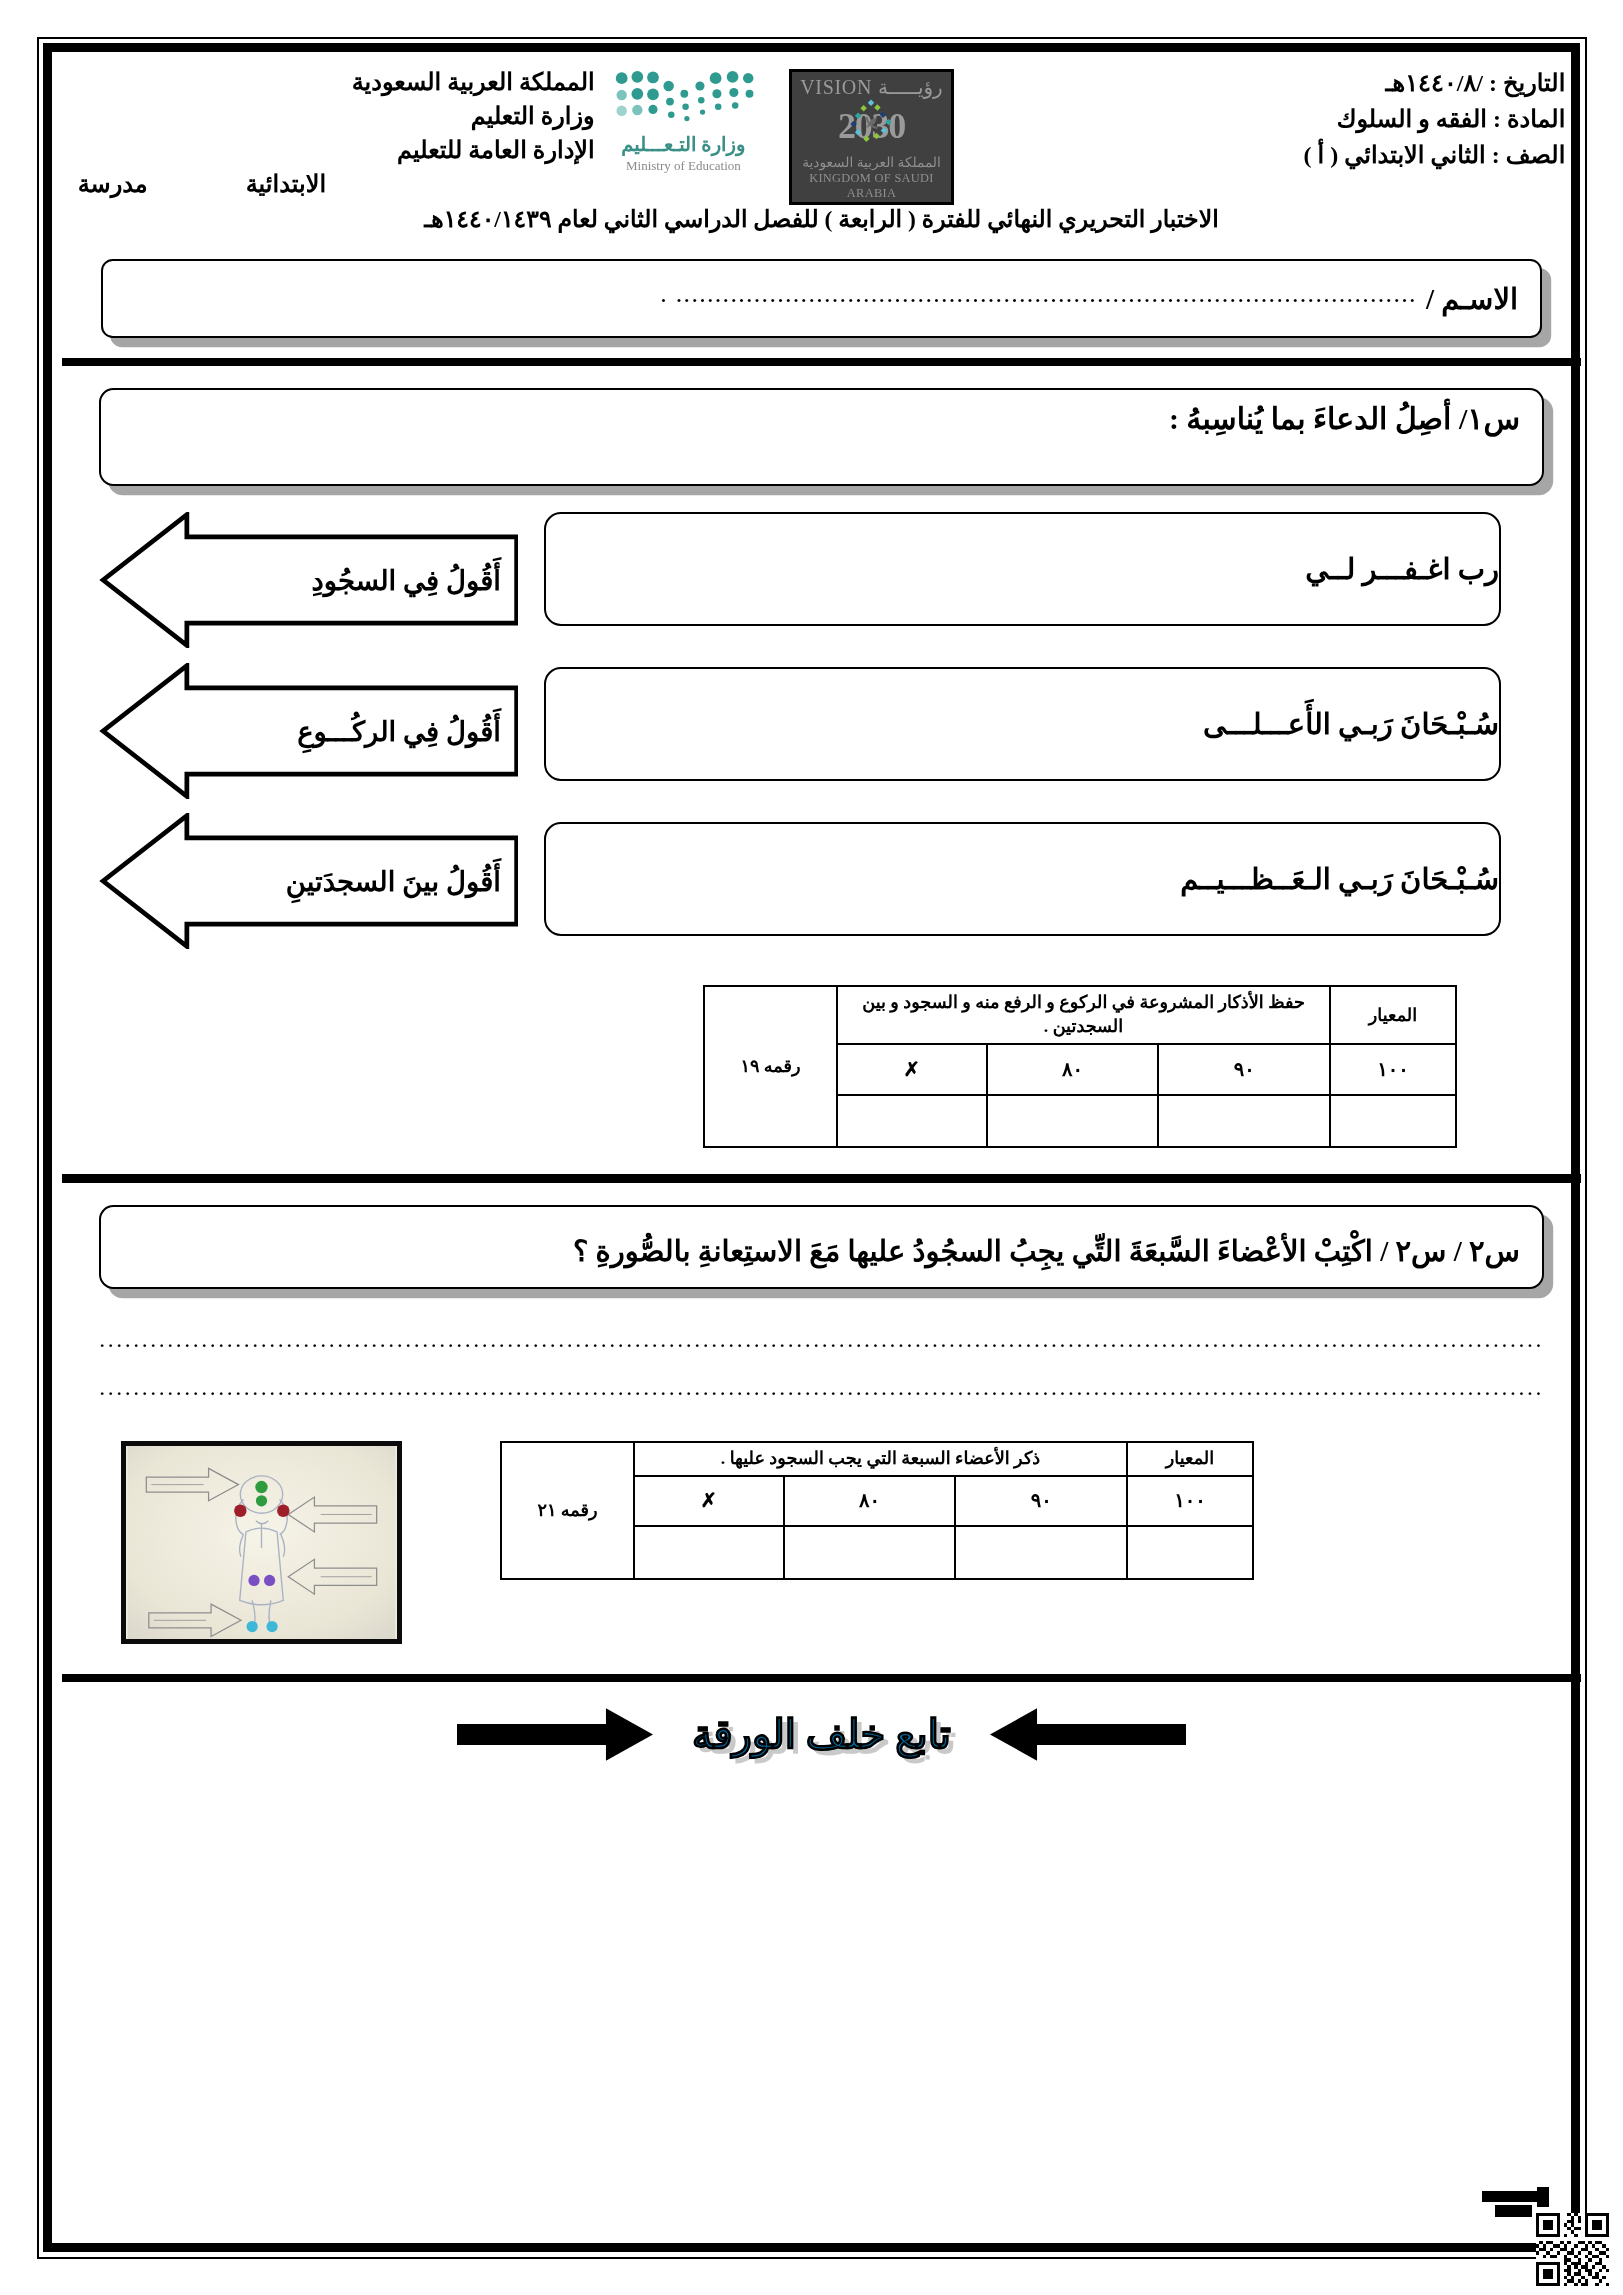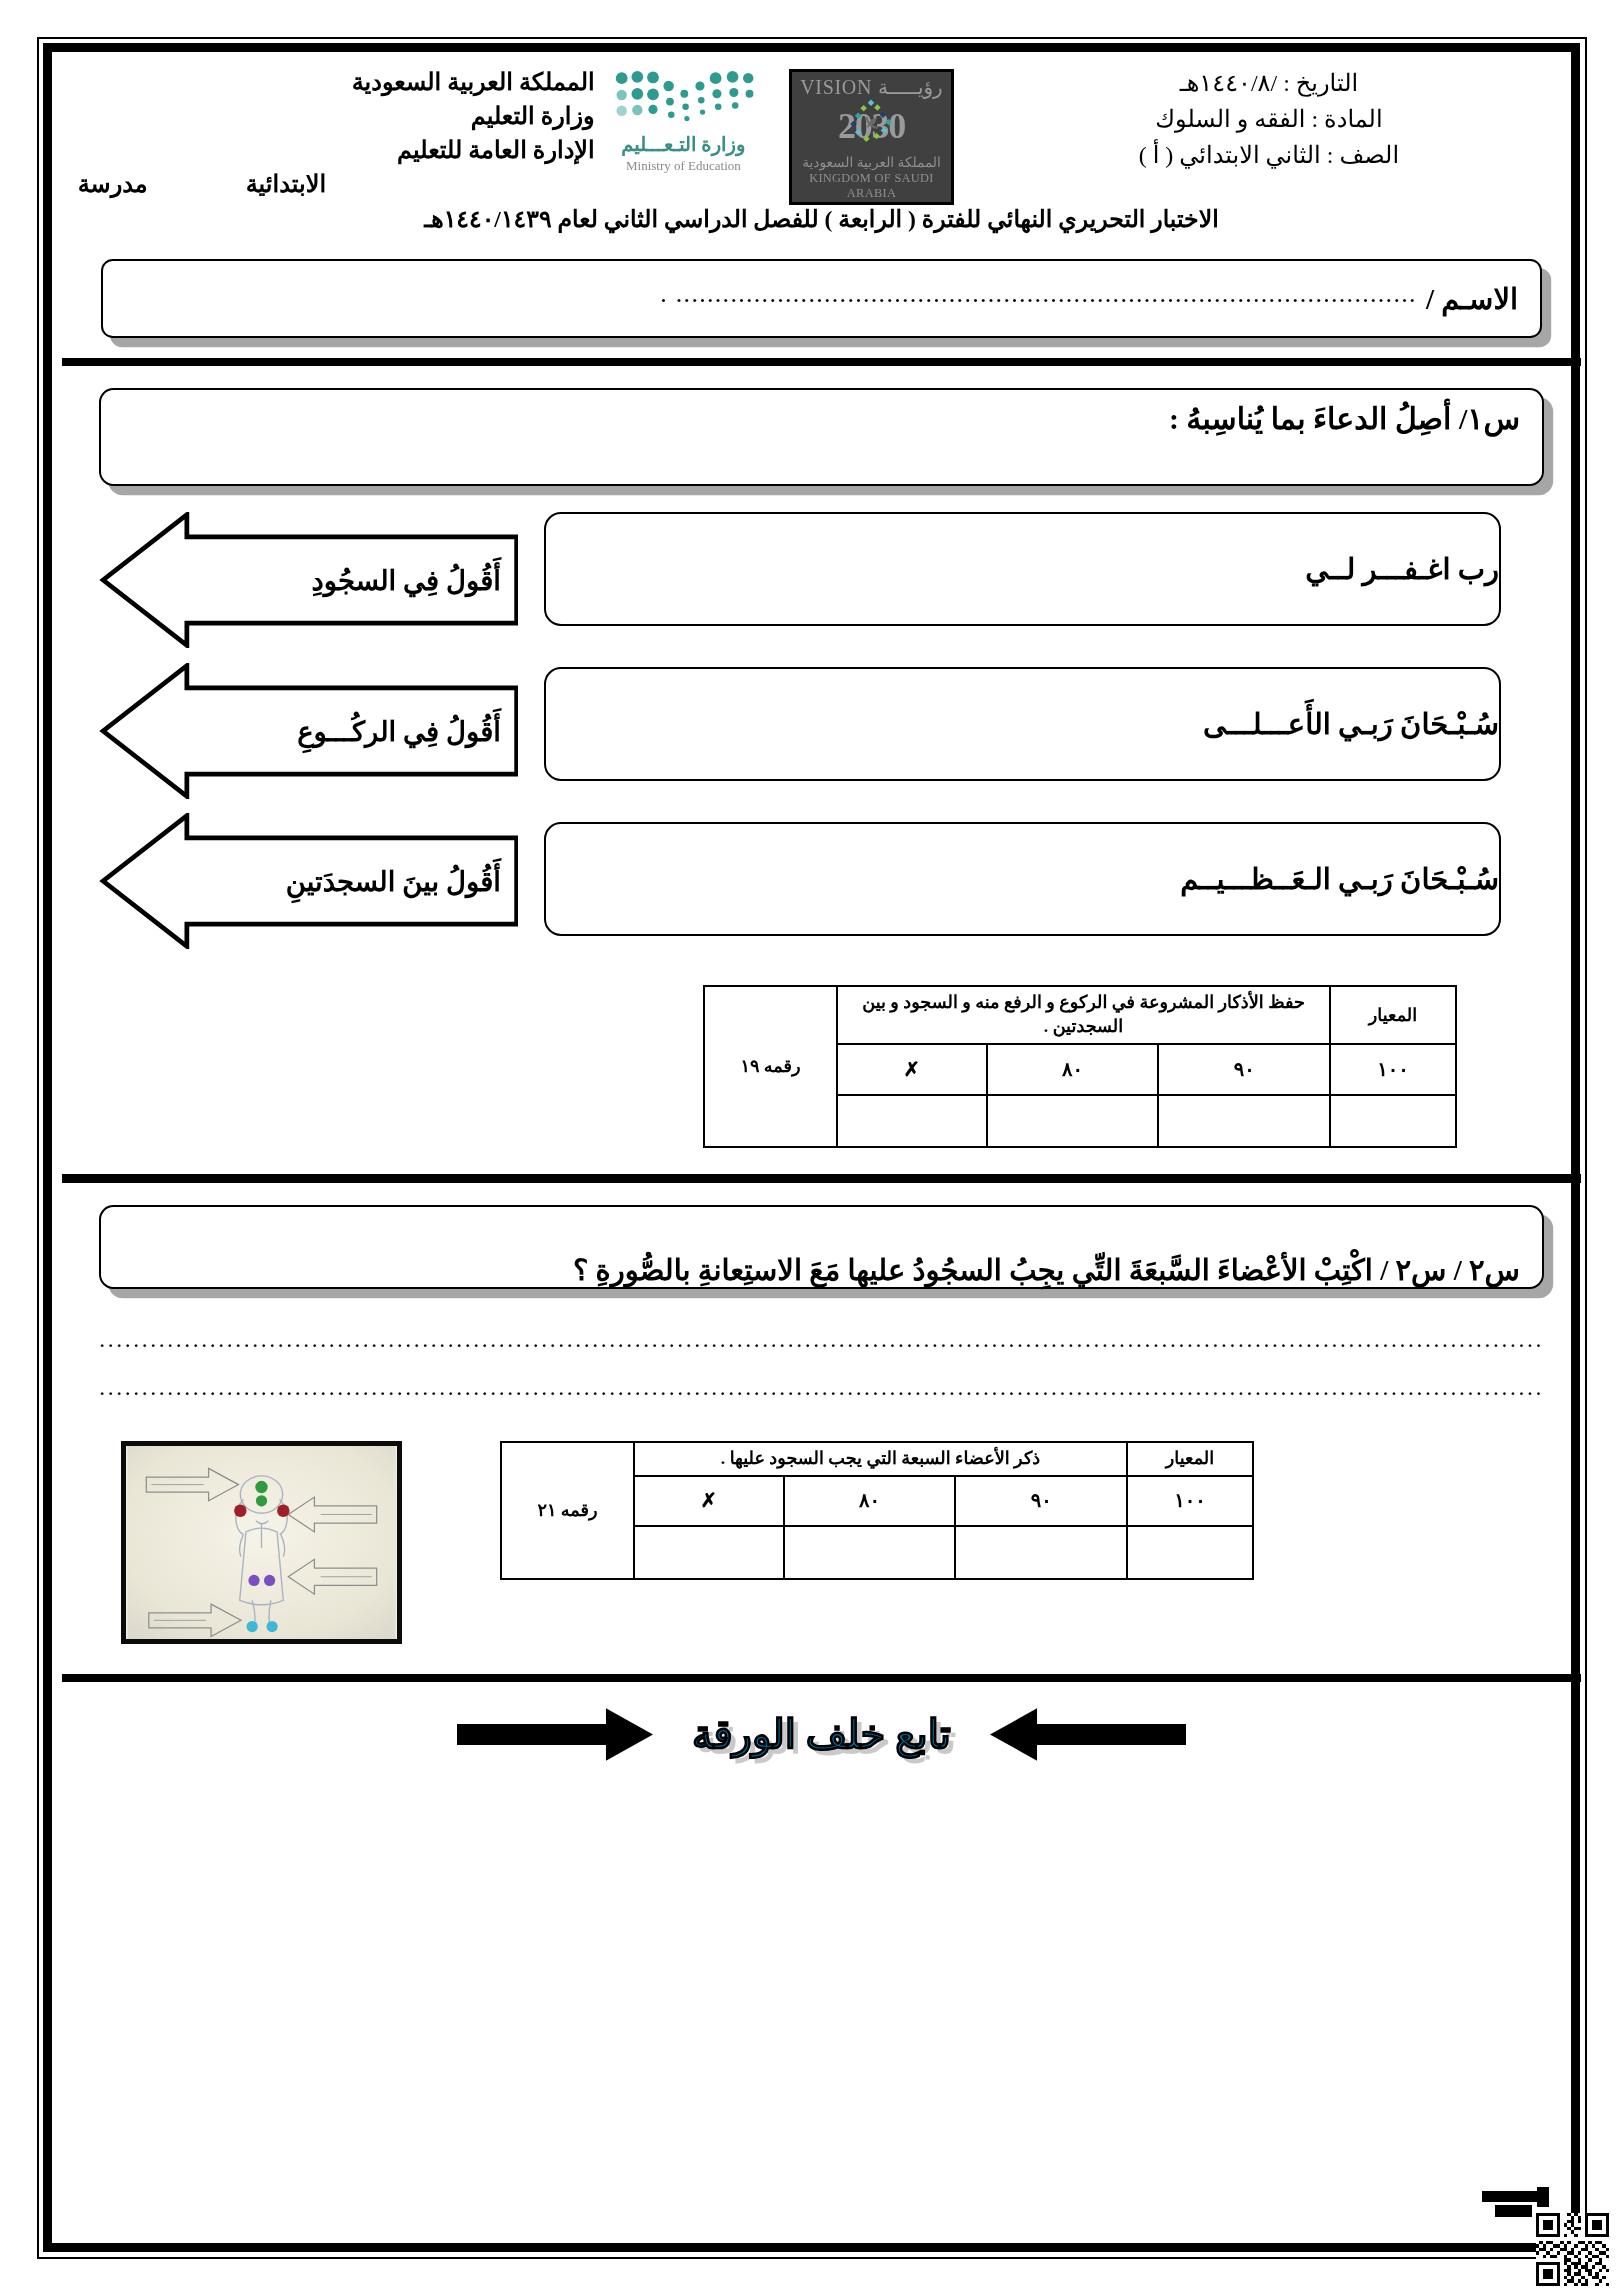--- a/index.html
+++ b/index.html
@@ -78,22 +78,22 @@
     flex: 0 0 366px;
     display: flex;
     flex-direction: row-reverse;
     align-items: flex-start;
     justify-content: center;
     gap: 23.6px;
     padding-top: 7.9px;
   }
   .header-left {
     flex: 1 1 auto;
-    text-align: center;
-    font-weight: normal;
+    text-align: right;
+    font-weight: bold;
     font-size: 24px;
     line-height: 1.5;
     padding-top: 3.9px;
     padding-left: 11.8px;
   }
 
   
   .moe-logo { width: 164px; text-align: center; }
   .moe-dots { display:block; margin: 0 auto 5.2px auto; }
   .moe-word {
@@ -207,21 +207,21 @@
     border-radius: 14.4px;
     min-height: 98px;
     background: #fff;
     box-shadow: 9.2px 9.2px 0 0 #a6a6a6;
     display: flex;
     align-items: flex-start;
     justify-content: flex-start;
     padding: 10.5px 22px 0 22px;
     box-sizing: border-box;
   }
-  .qbox.single { align-items: flex-end; padding-top: 8px; min-height: 84px; }
+  .qbox.single { align-items: center; padding-top: 8px; min-height: 84px; }
   .q-text {
     font-size: 30px;
     font-weight: bold;
     white-space: nowrap;
   }
   .q-text.q2 { font-size: 29px; }
 
   
   .match-area {
     padding: 26px 37px 0 37px;

